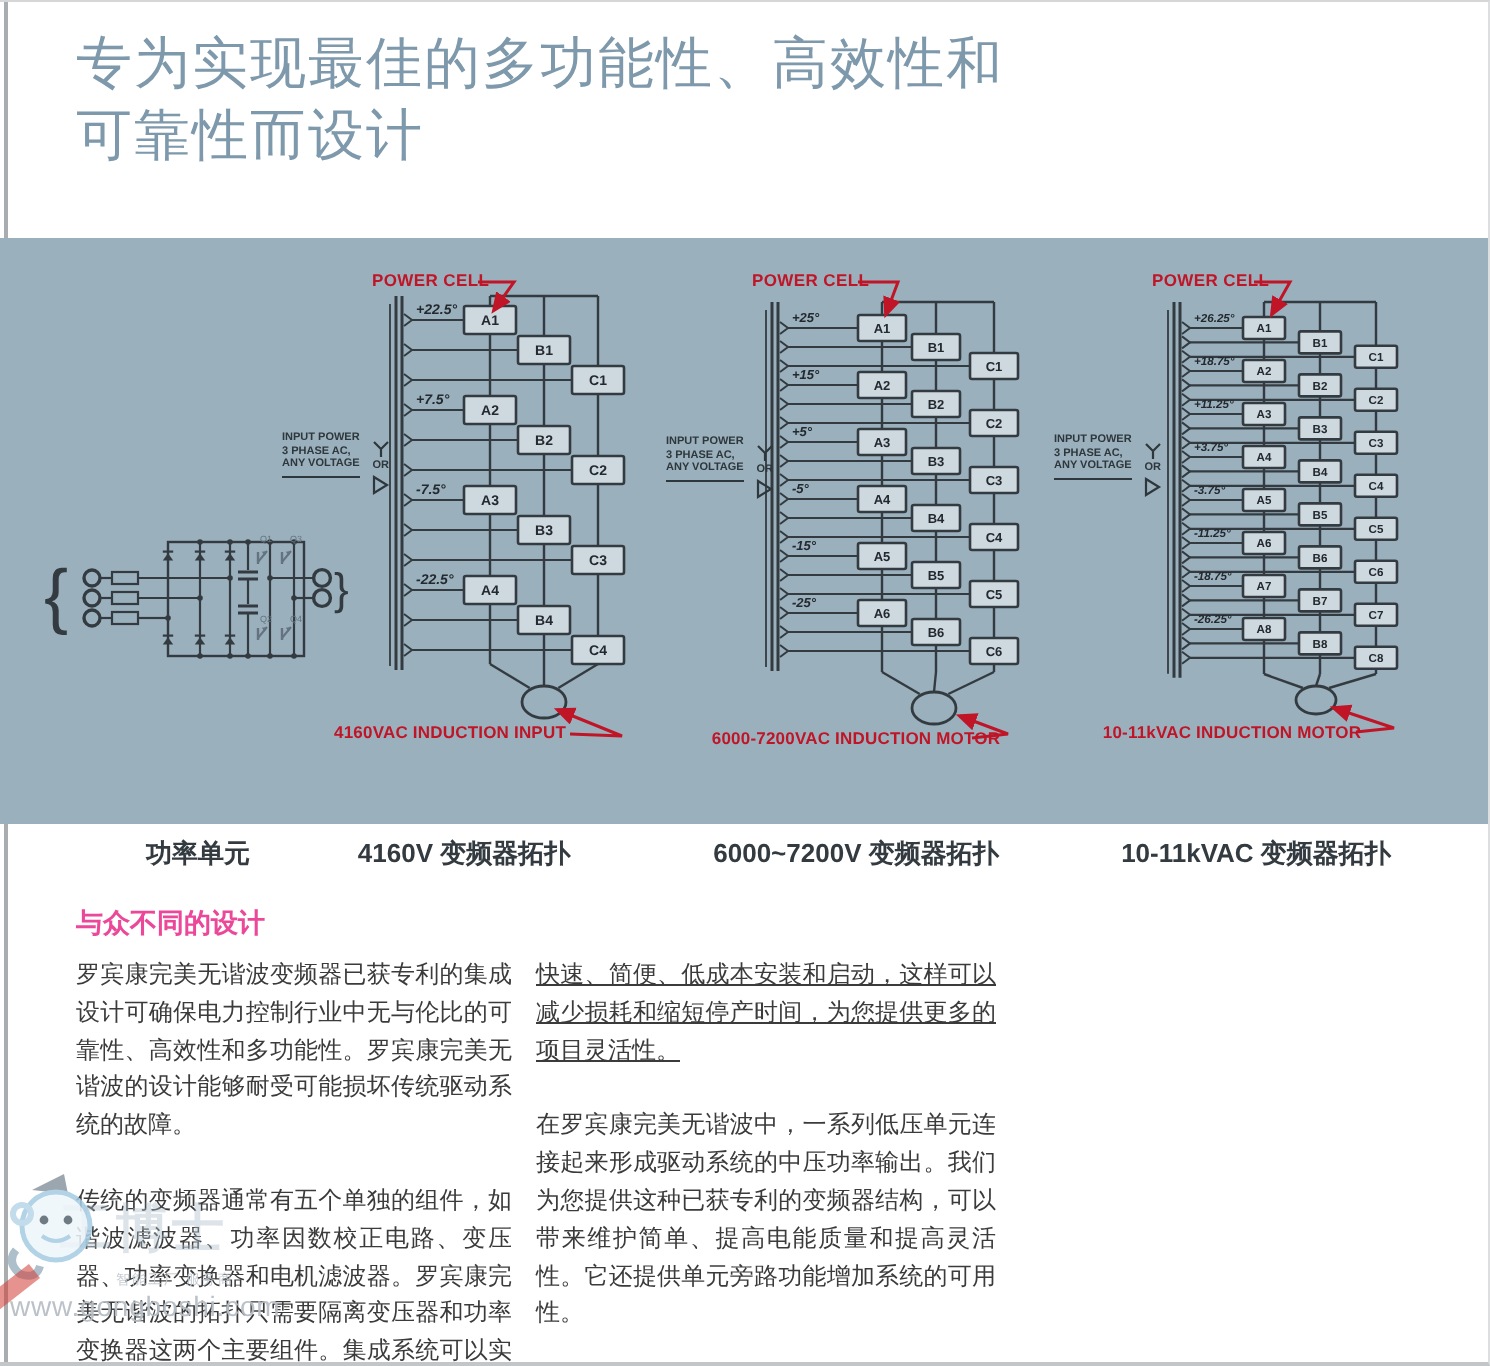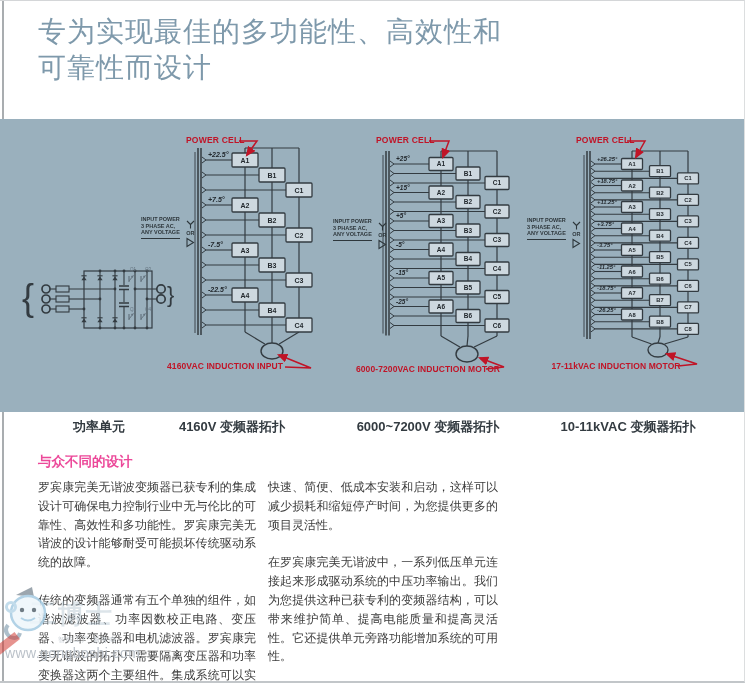--- a/index.html
+++ b/index.html
@@ -39,21 +39,21 @@
   .ip-or{font-size:5.5px;font-weight:700;color:#2e373c;line-height:8px;}
   
   #article-heading{
     position:absolute;left:38px;top:452px;font-size:13.5px;font-weight:700;color:#ec4899;
   }
   .col{position:absolute;top:471px;font-size:12px;color:#3b3b3b;
        line-height:18.8px;text-align:justify;}
   #col-left{left:38px;width:218px;}
   #col-right{left:268px;width:230px;}
   .col p{margin:6px 0 19px 0;}
-  #col-right p:first-child{margin-top:6px;}
+  #col-right p:first-child{margin-top:6px;text-decoration:underline;}
   
   #watermark{position:absolute;left:0;top:582px;width:150px;height:100px;pointer-events:none;}
   #wm-ghost{position:absolute;left:30px;top:14px;font-size:26px;font-weight:700;
             color:#a9bcc9;opacity:.4;letter-spacing:2px;}
   #wm-tag{position:absolute;left:58px;top:52px;font-size:7px;color:#c3cad0;opacity:.9;letter-spacing:1px;}
   #wm-url{position:absolute;left:5px;top:62px;font-size:14px;color:#b7bec6;opacity:.95;letter-spacing:.4px;}
   #wm-robot{position:absolute;left:2px;top:0;}
   #wm-red{position:absolute;left:-6px;top:56px;width:26px;height:9px;background:#d23a33;
           opacity:.55;transform:rotate(-38deg);}
 </style>
@@ -472,21 +472,21 @@
       </svg>
       <span class="ip-or">OR</span>
       <svg width="10" height="11">
         <path d="M2 1.5 L8.5 5.5 L2 9.5 Z" stroke="#2e373c" stroke-width="1.1" fill="none"></path>
       </svg>
     </div>
   </div>
 
   <div class="motor-label" style="left:225px;top:360px">4160VAC INDUCTION INPUT</div>
   <div class="motor-label" style="left:428px;top:363px">6000-7200VAC INDUCTION MOTOR</div>
-  <div class="motor-label" style="left:616px;top:360px">17-11kVAC INDUCTION MOTOR</div>
+  <div class="motor-label" style="left:616px;top:360px">10-11kVAC INDUCTION MOTOR</div>
 
   <div class="caption" style="left:99px;top:381px">功率单元</div>
   <div class="caption" style="left:232px;top:381px">4160V 变频器拓扑</div>
   <div class="caption" style="left:428px;top:381px">6000~7200V 变频器拓扑</div>
   <div class="caption" style="left:628px;top:381px">10-11kVAC 变频器拓扑</div>
 
   <div id="article-heading">与众不同的设计</div>
   <div class="col" id="col-left">
     <p>罗宾康完美无谐波变频器已获专利的集成设计可确保电力控制行业中无与伦比的可靠性、高效性和多功能性。罗宾康完美无谐波的设计能够耐受可能损坏传统驱动系统的故障。</p>
     <p>传统的变频器通常有五个单独的组件，如谐波滤波器、功率因数校正电路、变压器、功率变换器和电机滤波器。罗宾康完美无谐波的拓扑只需要隔离变压器和功率变换器这两个主要组件。集成系统可以实现</p>

